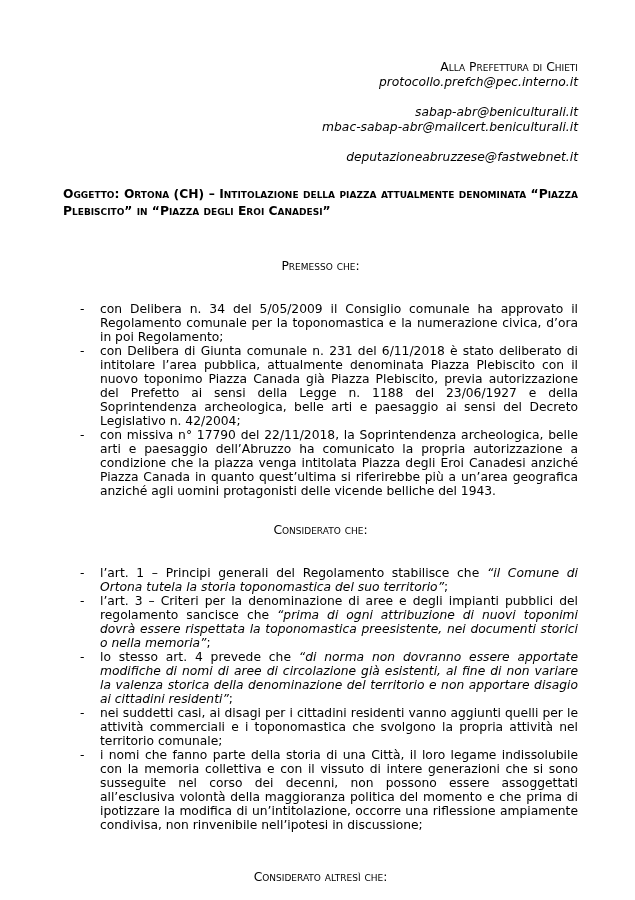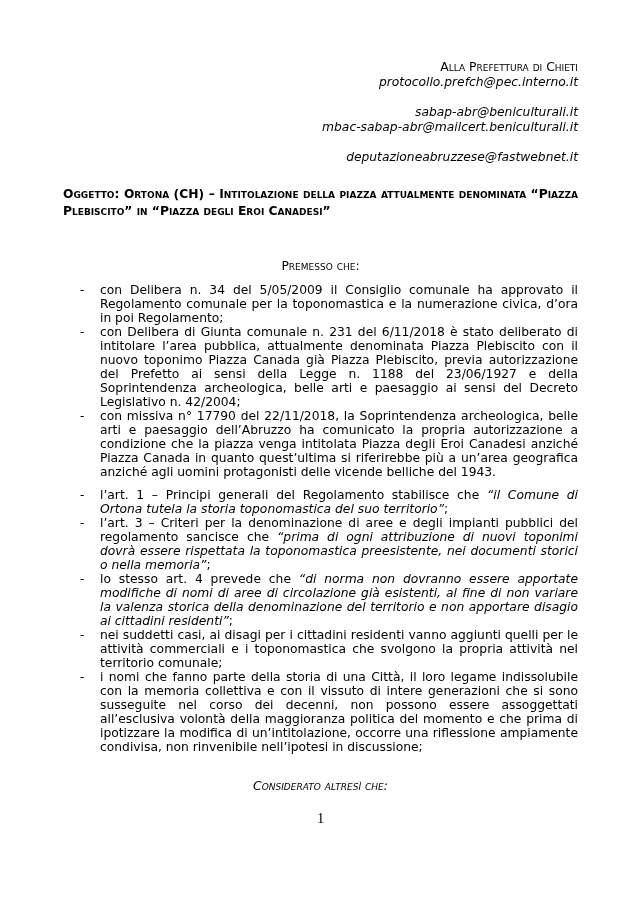--- a/index.html
+++ b/index.html
@@ -30,25 +30,25 @@
     line-height: 17px;
   }
   
   .section-heading {
     text-align: center;
     font-variant: small-caps;
     line-height: 15px;
   }
   .h-premesso { margin-top: 39px; }
   .h-considerato { margin-top: 25px; }
-  .h-altresi { margin-top: 25px; font-style: italic; }
+  .h-altresi { margin-top: 38px; }
   
   .dash-list {
     list-style: none;
-    margin: 9px 0 0 0;
+    margin: 28px 0 0 0;
     padding: 0;
   }
   .dash-list li {
     position: relative;
     padding-left: 37px;
     text-align: justify;
   }
   .dash-list li::before {
     content: "-";
     position: absolute;
@@ -87,20 +87,21 @@
   <p class="subject">Oggetto: Ortona (CH) – Intitolazione della piazza attualmente denominata “Piazza Plebiscito” in “Piazza degli Eroi Canadesi”</p>
 
   <div class="section-heading h-premesso">Premesso che:</div>
 
   <ul class="dash-list">
     <li>con Delibera n. 34 del 5/05/2009 il Consiglio comunale ha approvato il Regolamento comunale per la toponomastica e la numerazione civica, d’ora in poi Regolamento;</li>
     <li>con Delibera di Giunta comunale n. 231 del 6/11/2018 è stato deliberato di intitolare l’area pubblica, attualmente denominata Piazza Plebiscito con il nuovo toponimo Piazza Canada già Piazza Plebiscito, previa autorizzazione del Prefetto ai sensi della Legge n. 1188 del 23/06/1927 e della Soprintendenza archeologica, belle arti e paesaggio ai sensi del Decreto Legislativo n. 42/2004;</li>
     <li>con missiva n° 17790 del 22/11/2018, la Soprintendenza archeologica, belle arti e paesaggio dell’Abruzzo ha comunicato la propria autorizzazione a condizione che la piazza venga intitolata Piazza degli Eroi Canadesi anziché Piazza Canada in quanto quest’ultima si riferirebbe più a un’area geografica anziché agli uomini protagonisti delle vicende belliche del 1943.</li>
   </ul>
 
+  <div class="section-heading h-considerato">Considerato che:</div>
 
   <ul class="dash-list">
     <li><span>l’art. 1 – Principi generali del Regolamento stabilisce che </span><i>“il Comune di Ortona tutela la storia toponomastica del suo territorio”</i><span>;</span></li>
     <li><span>l’art. 3 – Criteri per la denominazione di aree e degli impianti pubblici del regolamento sancisce che </span><i>“prima di ogni attribuzione di nuovi toponimi dovrà essere rispettata la toponomastica preesistente, nei documenti storici o nella memoria”</i><span>;</span></li>
     <li><span>lo stesso art. 4 prevede che </span><i>“di norma non dovranno essere apportate modifiche di nomi di aree di circolazione già esistenti, al fine di non variare la valenza storica della denominazione del territorio e non apportare disagio ai cittadini residenti”</i><span>;</span></li>
     <li><span>nei suddetti casi, ai disagi per i cittadini residenti vanno aggiunti quelli per le attività commerciali e i toponomastica che svolgono la propria attività nel territorio comunale;</span></li>
     <li><span>i nomi che fanno parte della storia di una Città, il loro legame indissolubile con la memoria collettiva e con il vissuto di intere generazioni che si sono susseguite nel corso dei decenni, non possono essere assoggettati all’esclusiva volontà della maggioranza politica del momento e che prima di ipotizzare la modifica di un’intitolazione, occorre una riflessione ampiamente condivisa, non rinvenibile nell’ipotesi in discussione;</span></li>
   </ul>
 
   <div class="section-heading h-altresi">Considerato altresì che:</div>

